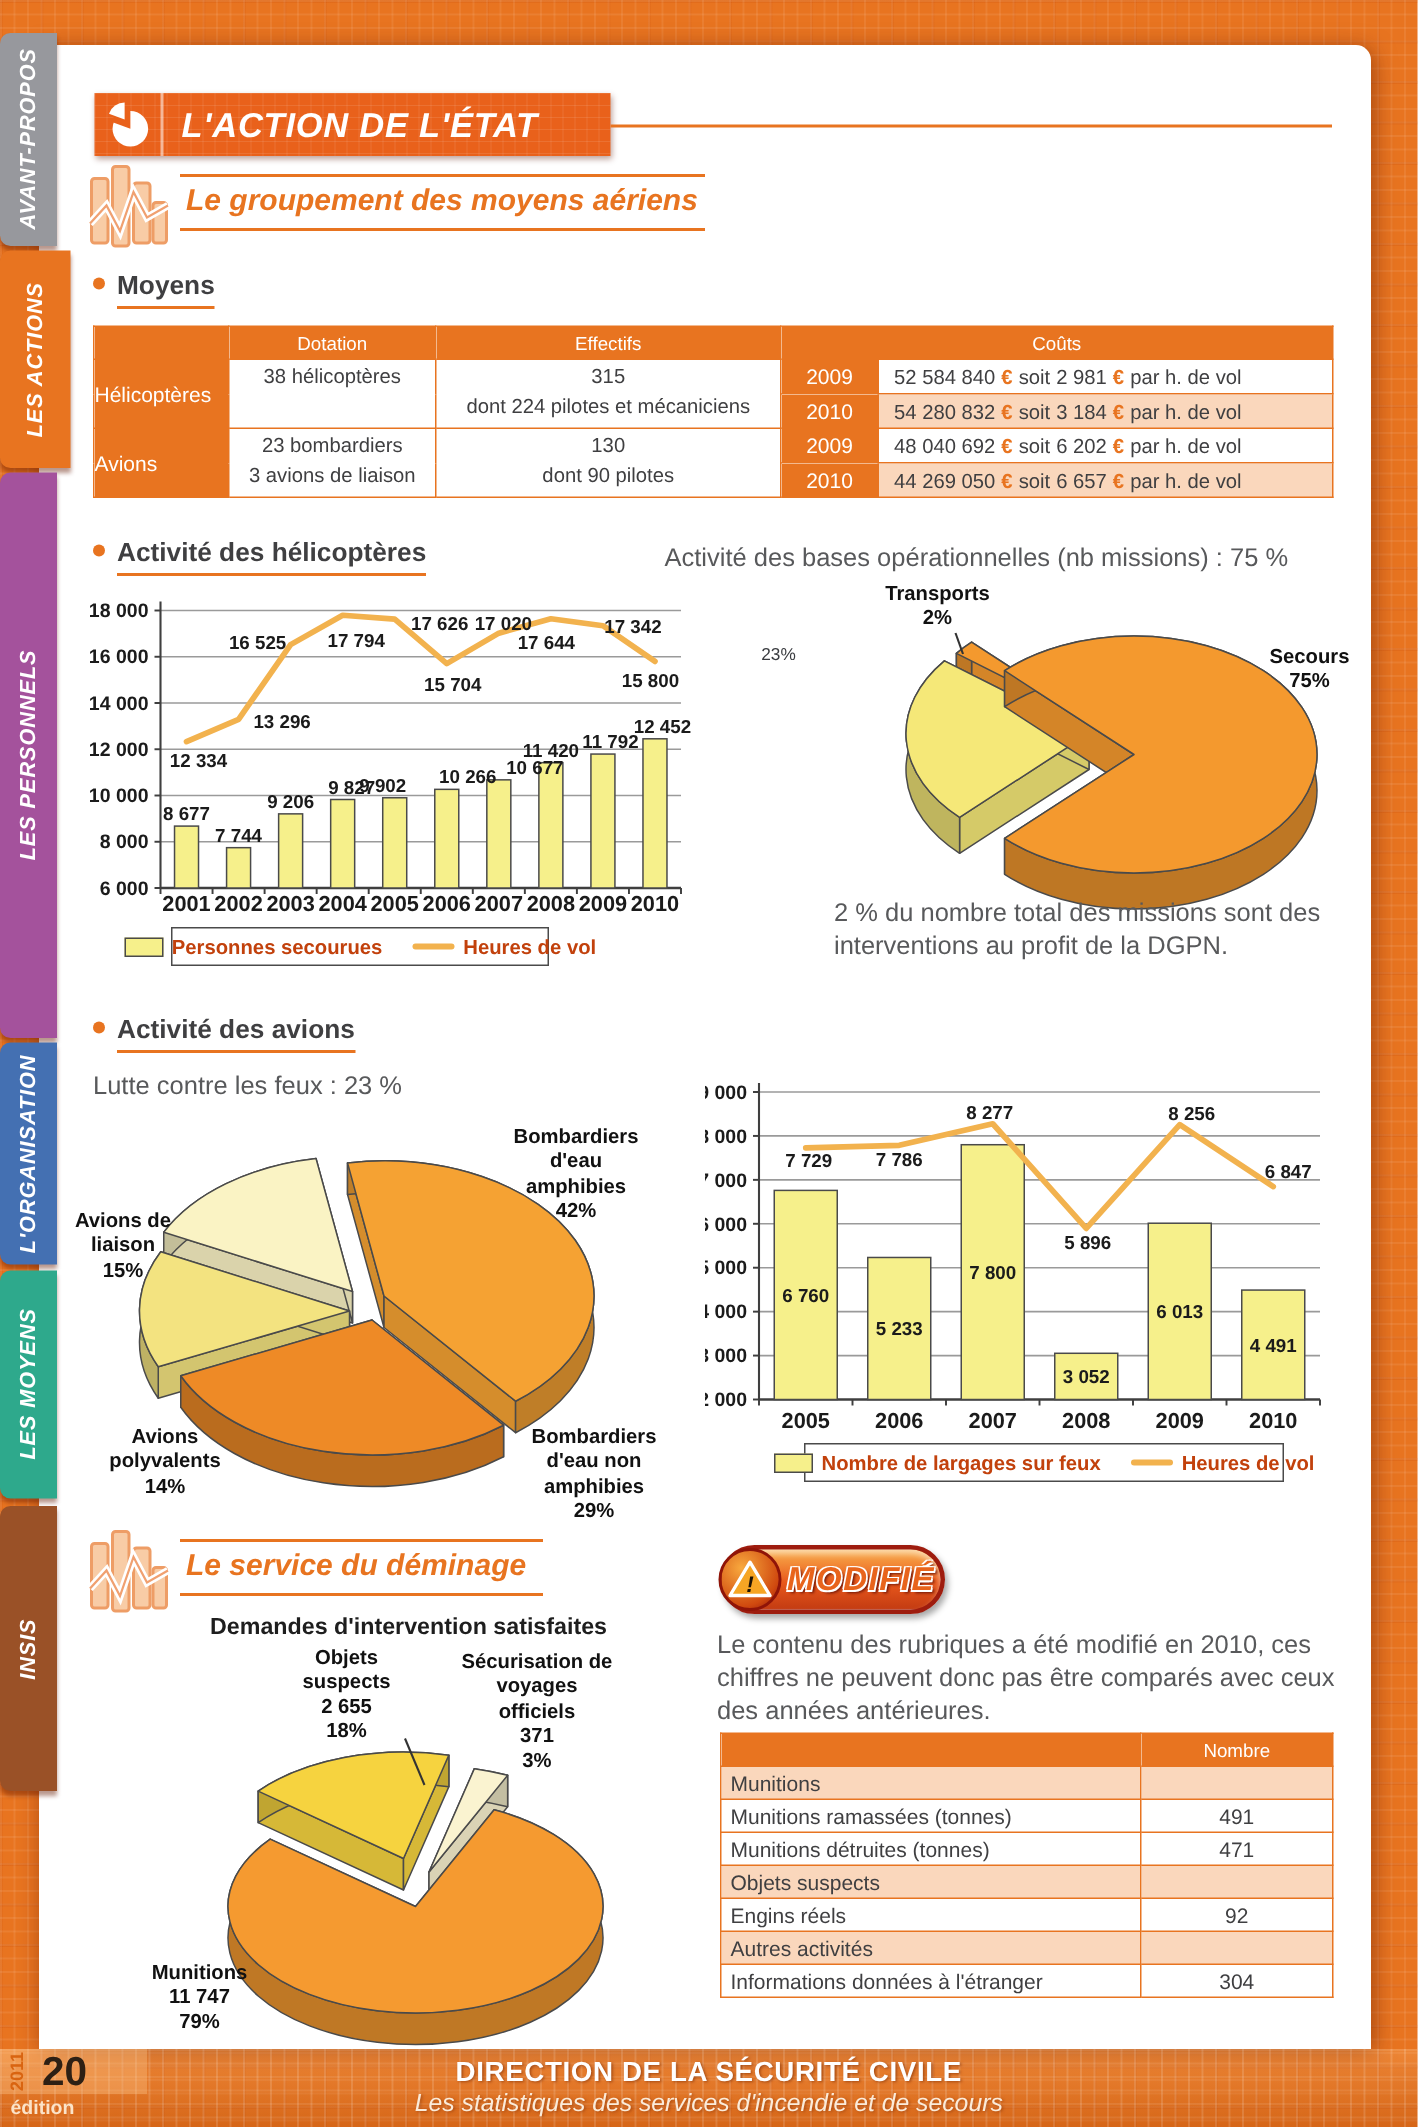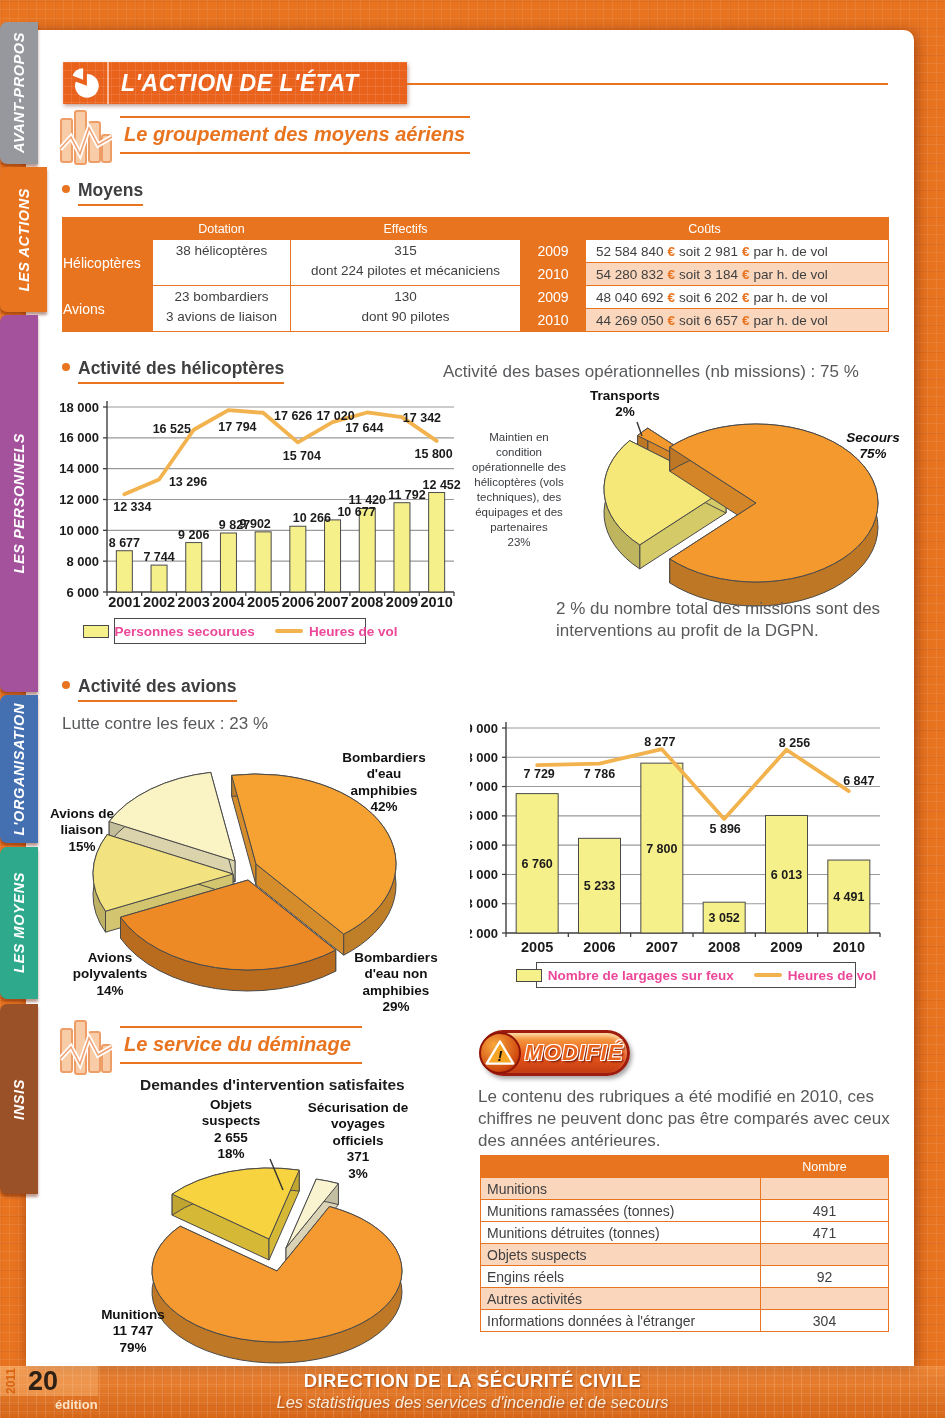--- a/index.html
+++ b/index.html
@@ -51,21 +51,21 @@
   .mt-cell{font-size:13.5px;color:#3F3F41;text-align:center;vertical-align:top;padding-top:1px;line-height:1.5;}
   .mt-cost{font-size:13.5px;color:#3F3F41;padding-left:10px;white-space:nowrap;}
   .mt-cost span{margin-right:4px;}
   .mt-cost .eur{color:#E87420;font-weight:700;}
   .peach{background:#FAD7BC;}
 
   
   .chart{position:absolute;}
   .chart svg text{fill:#1b1b1b;}
   .legend{position:absolute;display:flex;align-items:center;justify-content:center;gap:20px;
-    border:1.4px solid #4a4a4a;background:#fff;font-size:13.5px;font-weight:600;color:#ec4899;}
+    border:1.4px solid #4a4a4a;background:#fff;font-size:13.5px;font-weight:600;color:#c2410c;}
   .leg-item{display:flex;align-items:center;gap:6px;white-space:nowrap;}
   .sw-bar{width:24px;height:11px;background:#F6F08B;border:1px solid #4a4a4a;}
   .sw-line{width:28px;height:4px;background:#F2B24E;border-radius:2px;}
 
   .pie-label{position:absolute;text-align:center;font:700 13.5px "Liberation Sans",sans-serif;color:#111;line-height:1.22;}
   .pie-label.soft{font:400 11.5px "Liberation Sans",sans-serif;color:#3A3C40;line-height:1.3;}
   .pie-title{position:absolute;text-align:left;font:700 15.5px "Liberation Sans",sans-serif;color:#1e1e1e;}
 
   
   #modifie-badge{position:absolute;left:480px;top:1030px;width:150px;height:46px;border-radius:24px;
@@ -87,21 +87,21 @@
 
   
   #footer{position:absolute;left:0;top:1366px;width:945px;height:52px;
     background:linear-gradient(180deg,#F08A31,#E06A10);
     background-image:linear-gradient(rgba(255,255,255,.09) 1px,transparent 1px),linear-gradient(90deg,rgba(255,255,255,.09) 1px,transparent 1px),linear-gradient(180deg,rgba(255,190,120,.25),rgba(160,60,0,.25));
     background-size:9px 9px,9px 9px,100% 100%;}
   #footer-corner{position:absolute;left:0;top:0;width:98px;height:30px;background:rgba(255,200,140,.35);}
   #footer-year{position:absolute;left:4px;top:2px;writing-mode:vertical-rl;transform:rotate(180deg);
     font:700 12px "Liberation Sans",sans-serif;color:#D96410;}
   #footer-page{position:absolute;left:28px;top:0px;font:800 27px "Liberation Sans",sans-serif;color:#2E2014;}
-  #footer-edition{position:absolute;left:7px;top:31px;font:700 13px "Liberation Sans",sans-serif;color:#FBE3C8;margin-left:48px;}
+  #footer-edition{position:absolute;left:7px;top:31px;font:700 13px "Liberation Sans",sans-serif;color:#FBE3C8;}
   #footer-org{position:absolute;left:0;right:0;top:4px;text-align:center;font:700 18.5px "Liberation Sans",sans-serif;color:#fff;letter-spacing:.4px;text-shadow:1px 1px 2px rgba(120,40,0,.6);}
   #footer-sub{position:absolute;left:0;right:0;top:27px;text-align:center;font:italic 400 16.5px "Liberation Sans",sans-serif;color:#FBEBD9;text-shadow:1px 1px 2px rgba(120,40,0,.5);}
 </style>
 </head>
 <body>
 
 <div id="stage">
   <div id="page"></div>
   <div id="sidebar">
       <div class="side-tab" style="top: 22px; height: 142px; background: rgb(151, 152, 157);">
@@ -302,25 +302,24 @@
         <path d="M294,96 L197.60108849016558,47.580342761415004 A122,79 0 0 1 207.73297269524124,40.13856428626272 Z" fill="#F4992E" stroke="#4a4a4a" stroke-width="1" stroke-linejoin="round"></path>
         <path d="M286,101 L199.73297269524116,156.86143571373722 L199.73297269524116,180.86143571373722 L286,125 Z" fill="rgb(213,202,104)" stroke="#4a4a4a" stroke-width="1" stroke-linejoin="round"></path>
         <path d="M286,101 L189.60108849016558,52.580342761415004 L189.60108849016558,76.58034276141501 L286,125 Z" fill="rgb(213,202,104)" stroke="#4a4a4a" stroke-width="1" stroke-linejoin="round"></path>
         <path d="M199.73297269524116,156.86143571373722 A122,79 0 0 1 189.60108849016558,52.580342761415004 L189.60108849016558,76.58034276141501 A122,79 0 0 0 199.73297269524116,180.86143571373722 Z" fill="rgb(191,181,94)" stroke="#4a4a4a" stroke-width="1" stroke-linejoin="round"></path>
         <path d="M286,101 L199.73297269524116,156.86143571373722 A122,79 0 0 1 189.60108849016558,52.580342761415004 Z" fill="#F5E878" stroke="#4a4a4a" stroke-width="1" stroke-linejoin="round"></path>
         <path d="M316,115 L229.7329726952412,59.138564286262756 L229.7329726952412,83.13856428626275 L316,139 Z" fill="rgb(212,133,40)" stroke="#4a4a4a" stroke-width="1" stroke-linejoin="round"></path>
         <path d="M316,115 L229.73297269524116,170.86143571373722 L229.73297269524116,194.86143571373722 L316,139 Z" fill="rgb(212,133,40)" stroke="#4a4a4a" stroke-width="1" stroke-linejoin="round"></path>
         <path d="M229.7329726952412,59.138564286262756 A122,79 0 1 1 229.73297269524116,170.86143571373722 L229.73297269524116,194.86143571373722 A122,79 0 1 0 229.7329726952412,83.13856428626275 Z" fill="rgb(190,119,36)" stroke="#4a4a4a" stroke-width="1" stroke-linejoin="round"></path>
         <path d="M316,115 L229.7329726952412,59.138564286262756 A122,79 0 1 1 229.73297269524116,170.86143571373722 Z" fill="#F4992E" stroke="#4a4a4a" stroke-width="1" stroke-linejoin="round"></path>
         <line x1="197" y1="34" x2="202" y2="48" stroke="#333" stroke-width="1.4"></line>
-      </svg><div class="pie-label" style="left: 398px; top: 42px; width: 70px; font-style: italic;">
+      </svg><div class="pie-label" style="left: 398px; top: 42px; width: 70px;">
         <div>Secours</div>
         <div>75%</div>
       </div><div class="pie-label soft" style="left: 27px; top: 42px; width: 104px;">
-        <div>Maintien en condition opérationnelle des hélicoptères (vols techniques), des équipages et des partenaires</div>
         <div>23%</div>
       </div><div class="pie-label" style="left: 139px; top: 0px; width: 92px;">
         <div>Transports</div>
         <div>2%</div>
       </div></div>
   <div class="gray-text" style="left:556px;top:598px;width:334px;white-space:normal;font-size:17px;line-height:1.32">2 % du nombre total des missions sont des interventions au profit de la DGPN.</div>
 
   <div class="bh" style="left:62px;top:676px">
     <span class="bh-dot"></span>
     <span class="bh-text">Activité des avions</span>

